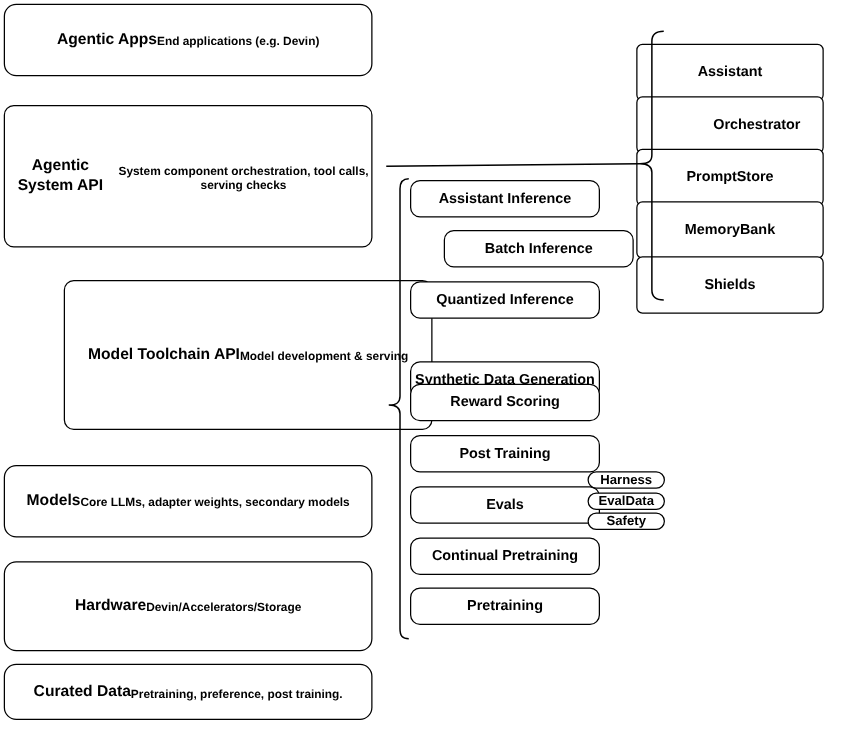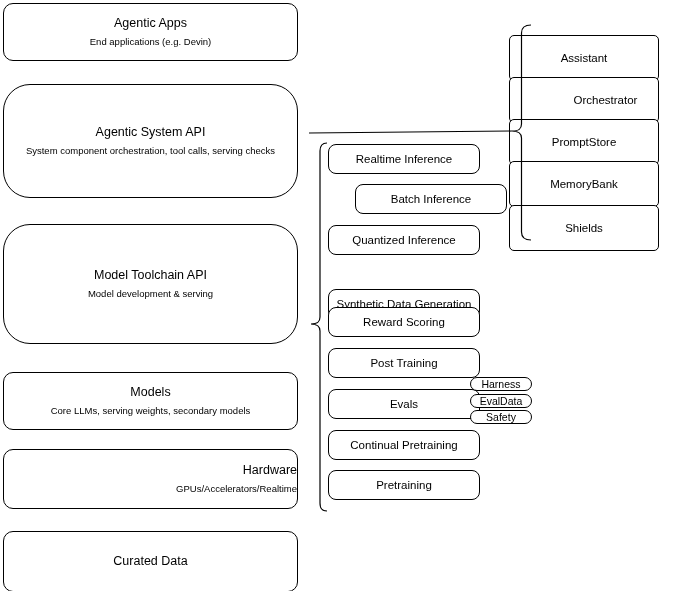--- a/index.html
+++ b/index.html
@@ -11,28 +11,29 @@
     font-family: "Liberation Sans", "DejaVu Sans", sans-serif;
     color: #000000;
     overflow: hidden;
   }
   .node {
     position: absolute;
     box-sizing: border-box;
     border: 1px solid #000000;
     background: #ffffff;
     display: flex;
-    flex-direction: column;
+    flex-direction: row;
     align-items: center;
     justify-content: center;
     text-align: center;
+    font-weight: bold;
   }
   
   .layer { left: 3px; width: 295px; border-radius: 10px; }
-  .layer.big { border-radius: 27px; }
+  .layer.big { border-radius: 8px; }
   .layer .title { font-size: 12.5px; line-height: 1.25; }
   .layer .subtitle { font-size: 9.5px; line-height: 1.2; margin-top: 4px; }
   
   .svc {
     left: 328px; width: 152px; height: 30px;
     border-radius: 8px; font-size: 11.5px;
   }
   
   .pill {
     left: 470px; width: 62px; height: 14px;
@@ -59,40 +60,41 @@
   <div class="node layer" style="top:3px;height:58px;">
     <div class="title">Agentic Apps</div>
     <div class="subtitle">End applications (e.g. Devin)</div>
   </div>
 
   <div class="node layer big" style="top:84px;height:114px;">
     <div class="title">Agentic System API</div>
     <div class="subtitle">System component orchestration, tool calls, serving checks</div>
   </div>
 
-  <div class="node layer big" style="top:224px;height:120px;">
+  <div class="node layer big" style="top:224px;height:120px;margin-left:48px;">
     <div class="title">Model Toolchain API</div>
     <div class="subtitle">Model development &amp; serving</div>
   </div>
 
   <div class="node layer" style="top:372px;height:58px;">
     <div class="title">Models</div>
-    <div class="subtitle">Core LLMs, serving weights, secondary models</div>
+    <div class="subtitle">Core LLMs, adapter weights, secondary models</div>
   </div>
 
-  <div class="node layer" style="top:449px;height:60px;align-items:flex-end;">
+  <div class="node layer" style="top:449px;height:72px;">
     <div class="title">Hardware</div>
-    <div class="subtitle">GPUs/Accelerators/Realtime</div>
+    <div class="subtitle">Devin/Accelerators/Storage</div>
   </div>
 
-  <div class="node layer" style="top:531px;height:61px;">
+  <div class="node layer" style="top:531px;height:45px;">
     <div class="title">Curated Data</div>
+    <div class="subtitle">Pretraining, preference, post training.</div>
   </div>
 
-  <div class="node svc" style="top:144px;">Realtime Inference</div>
+  <div class="node svc" style="top:144px;">Assistant Inference</div>
   <div class="node svc" style="top:184px;margin-left:27px;">Batch Inference</div>
   <div class="node svc" style="top:225px;">Quantized Inference</div>
   <div class="node svc" style="top:265px;margin-top:24px;">Synthetic Data Generation</div>
   <div class="node svc" style="top:307px;">Reward Scoring</div>
   <div class="node svc" style="top:348px;">Post Training</div>
   <div class="node svc" style="top:389px;">Evals</div>
   <div class="node svc" style="top:430px;">Continual Pretraining</div>
   <div class="node svc" style="top:470px;">Pretraining</div>
 
   <div class="node pill" style="top:377px;">Harness</div>

